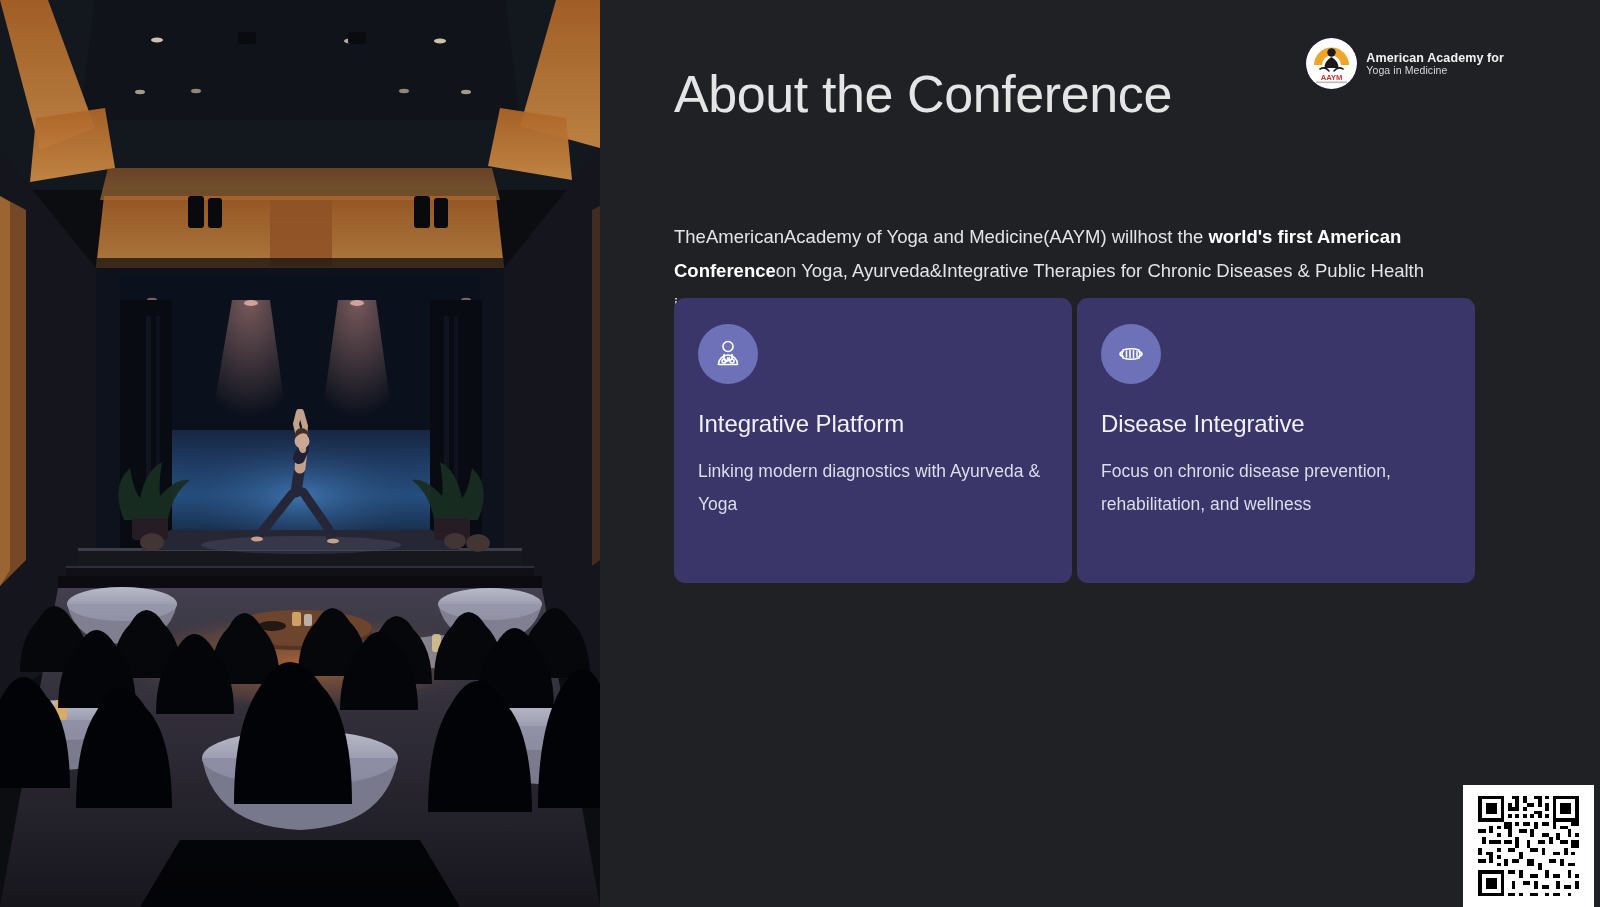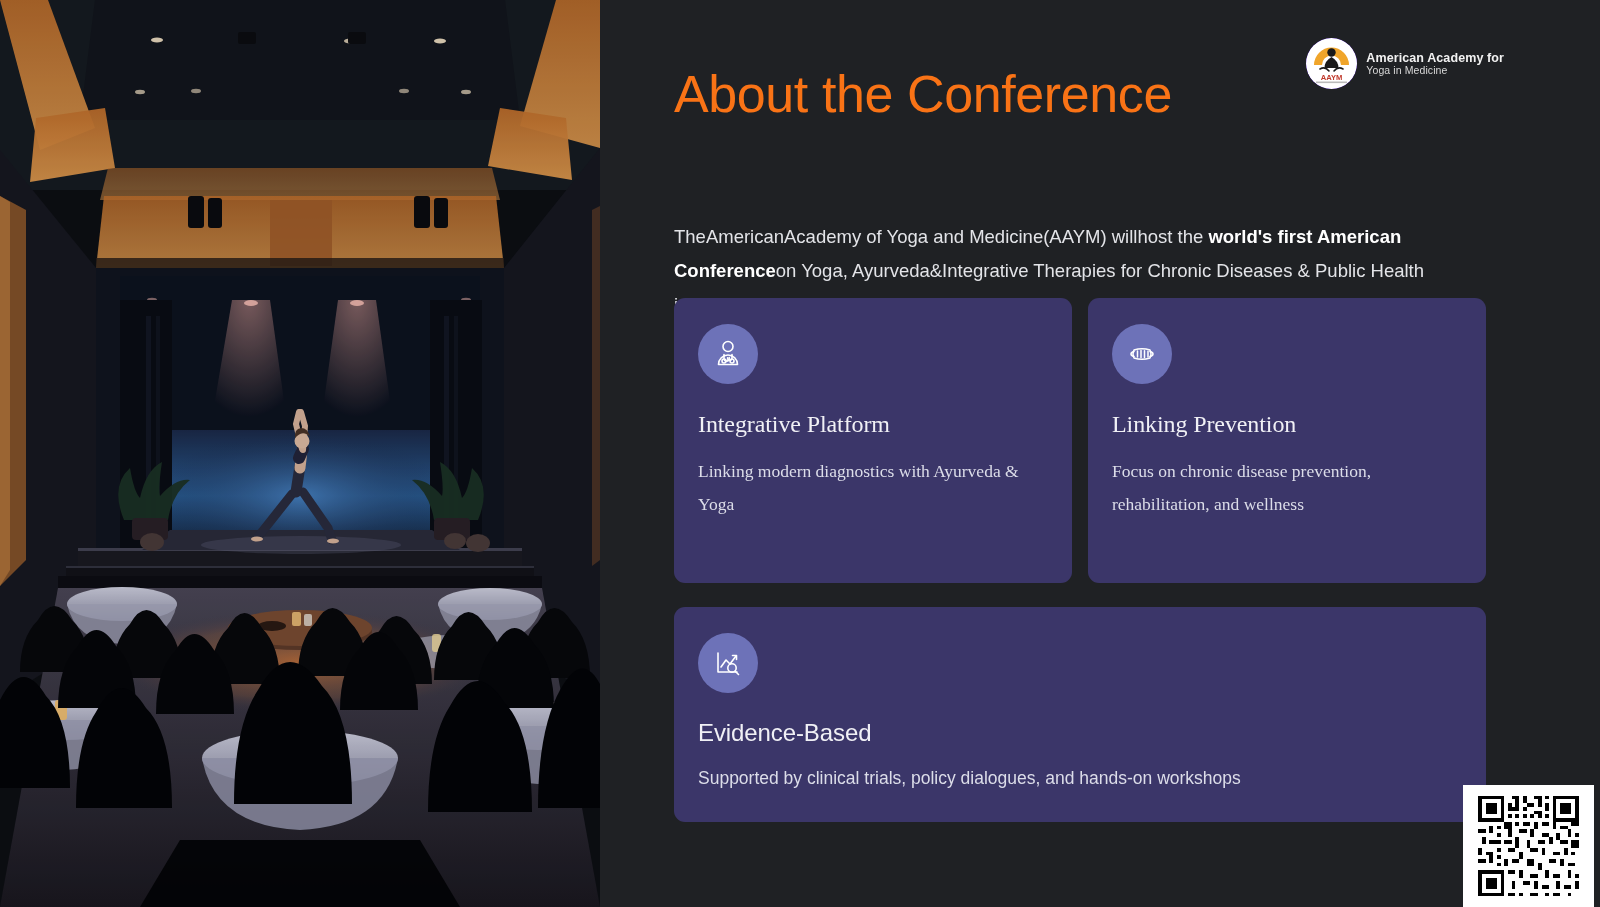--- a/index.html
+++ b/index.html
@@ -28,32 +28,32 @@
     width:51px; height:51px; border-radius:50%;
     background:#8b5cf6; position:relative; flex:none; overflow:hidden;
   }
   .logo-mark svg { display:block; width:51px; height:51px; }
   .logo-text { display:flex; flex-direction:column; line-height:1.12; }
   .logo-text .l1 { font-size:12.5px; font-weight:bold; color:#f2f2f2; letter-spacing:.1px;text-align:right; }
   .logo-text .l2 { font-size:10.5px; font-weight:normal; color:#d8d8d8; letter-spacing:.1px; }
 
   h1.title {
     position:absolute; left:74px; top:66px;
-    font-size:52px; font-weight:normal; color:#f97316;
+    font-size:52px; font-weight:normal; color:#e5e5e5;
     letter-spacing:-0.4px; line-height:1.1;
   }
 
   p.lede {
     position:absolute; left:74px; top:172px; width:760px;
     font-size:18.5px; line-height:34px; color:#e3e4e8; font-weight:normal;margin-top:48px;
   }
   p.lede b { font-weight:bold; color:#ffffff; }
 
   .cards { position:absolute; left:74px; top:298px; width:812px; }
-  .row-top { display:flex; gap:16px;font-family:Liberation Serif, serif; }
+  .row-top { display:flex; gap:5px; }
 
   .card {
     background:#3b3669; border-radius:11px;
     padding:26px 24px 24px 24px; position:relative;
   }
   .card.half { width:398px; height:285px; }
   .card.full { width:812px; height:215px; margin-top:24px; }
 
   .icon-circle {
     width:60px; height:60px; border-radius:50%;
@@ -345,39 +345,26 @@
 
         <div class="card half">
           <div class="icon-circle">
             <svg width="30" height="30" viewBox="0 0 30 30" fill="none" stroke="#ffffff" stroke-width="1.5" stroke-linecap="round" stroke-linejoin="round" xmlns="http://www.w3.org/2000/svg">
               <path d="M7 11 q8 -2.5 16 0 q2 4 0 8 q-8 2.5 -16 0 q-2 -4 0 -8 z"></path>
               <path d="M7 12.5 q-3 .6 -3 2.5 q0 1.9 3 2.5"></path>
               <path d="M23 12.5 q3 .6 3 2.5 q0 1.9 -3 2.5"></path>
               <path d="M10.5 12 v6 M14 11.6 v6.8 M17.5 11.8 v6.6 M21 12.3 v5.6"></path>
             </svg>
           </div>
-          <h3>Linking Prevention</h3>
+          <h3>Disease Integrative</h3>
           <p>Focus on chronic disease prevention, rehabilitation, and wellness</p>
         </div>
 
       </div>
 
-      <div class="card full">
-        <div class="icon-circle">
-          <svg width="30" height="30" viewBox="0 0 30 30" fill="none" stroke="#ffffff" stroke-width="1.6" stroke-linecap="round" stroke-linejoin="round" xmlns="http://www.w3.org/2000/svg">
-            <path d="M5 5 v19 h19"></path>
-            <path d="M8 19 l5 -7 l4 4 l6 -8"></path>
-            <path d="M19.5 7.5 h4 v4"></path>
-            <circle cx="19" cy="20" r="4.2"></circle>
-            <path d="M22.2 23.2 L25.5 26.5"></path>
-          </svg>
-        </div>
-        <h3>Evidence-Based</h3>
-        <p>Supported by clinical trials, policy dialogues, and hands-on workshops</p>
-      </div>
     </div>
 
     <div class="qr">
       <svg width="117" height="108" viewBox="0 0 29 29" shape-rendering="crispEdges" xmlns="http://www.w3.org/2000/svg">
         <rect width="29" height="29" fill="#ffffff"></rect>
         <g fill="#000000">
 
           <rect x="1" y="1" width="7" height="7"></rect>
             <rect x="2" y="2" width="5" height="5" fill="#fff"></rect>
             <rect x="3" y="3" width="3" height="3"></rect>

